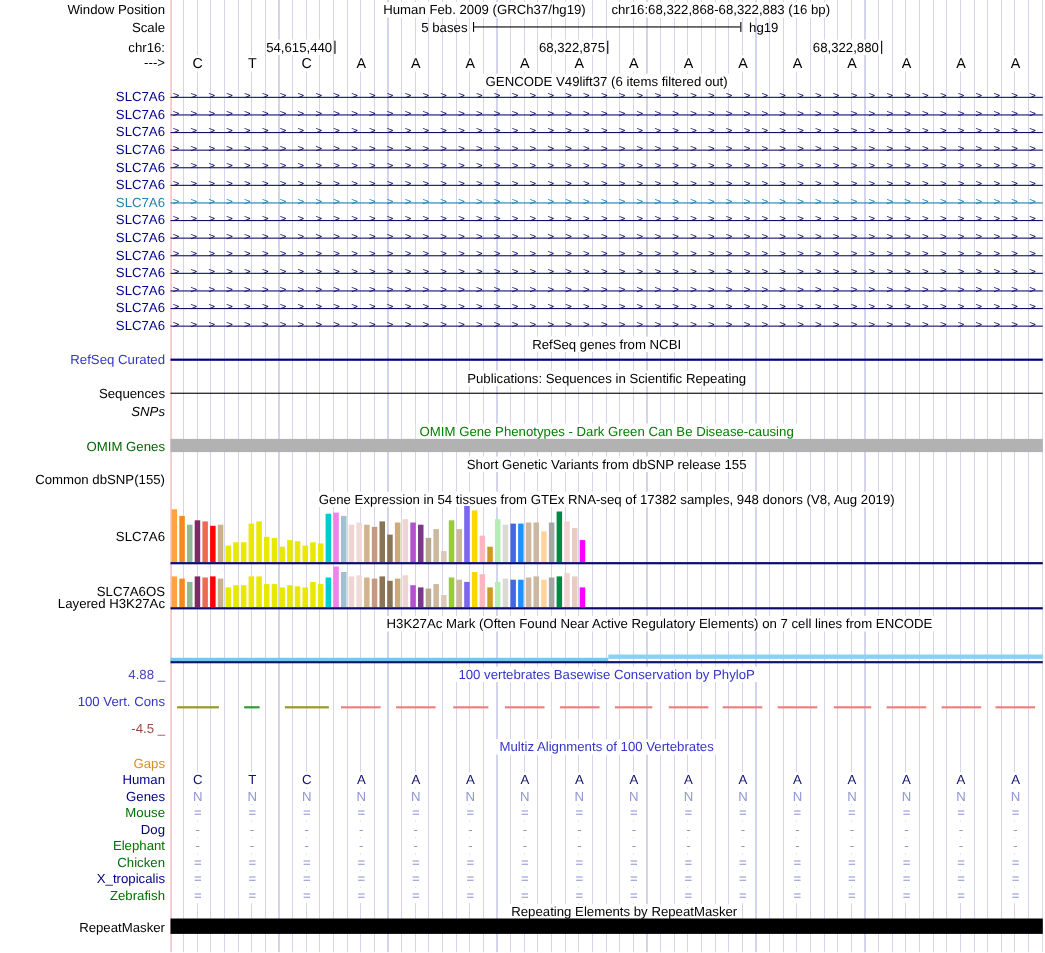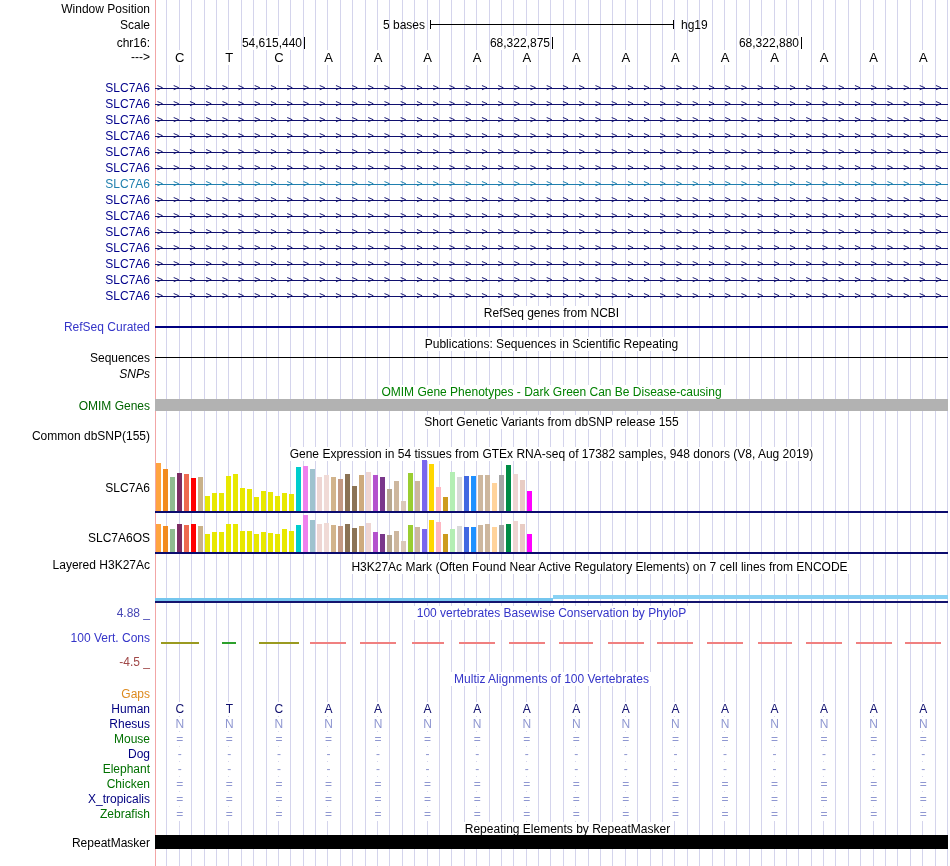--- a/index.html
+++ b/index.html
@@ -25,34 +25,39 @@
   .scalebar-mid{position:absolute;left:0;top:4px;width:100%;height:1px;background:#000;}
 </style>
 </head>
 <body>
 
 <div id="screen">
   <div id="grid" class="abs"></div>
   <div id="edge-line" class="abs"></div>
 
   <div class="abs lbl" style="top:2px;">Window Position</div>
+  <div class="abs ctitle" style="top:2px;">
+    <span>Human Feb. 2009 (GRCh37/hg19)</span>
+    <span style="margin-left:14px;">chr16:68,322,868-68,322,883 (16 bp)</span>
+  </div>
 
   <div class="abs lbl" style="top:18px;">Scale</div>
   <div class="abs" style="top:18px;left:355px;width:70px;text-align:right;">5 bases</div>
   <div class="abs scalebar" style="top:20px;left:430px;width:242px;">
       <div class="scalebar-mid"></div>
     </div>
   <div class="abs" style="top:18px;left:681px;">hg19</div>
 
   <div class="abs lbl" style="top:36px;">chr16:</div>
   <div id="ruler"></div>
 
   <div class="abs lbl" style="top:50px;">---&gt;</div>
   <div id="base-row"></div>
 
+  <div class="abs ctitle" style="top:67px;"><span>GENCODE V49lift37 (6 items filtered out)</span></div>
   <div id="gencode-rows">
       <div class="abs" style="top: 81px; right: 800px; text-align: right; color: rgb(0, 0, 139);">SLC7A6</div>
       <div class="abs" style="top: 88px; left: 155px; width: 793px; height: 1px; background: rgb(16, 16, 110);"></div>
       <div class="abs generow-arrows" style="top: 82px; left: 157px; width: 793px; color: rgb(16, 16, 110);">&gt;&gt;&gt;&gt;&gt;&gt;&gt;&gt;&gt;&gt;&gt;&gt;&gt;&gt;&gt;&gt;&gt;&gt;&gt;&gt;&gt;&gt;&gt;&gt;&gt;&gt;&gt;&gt;&gt;&gt;&gt;&gt;&gt;&gt;&gt;&gt;&gt;&gt;&gt;&gt;&gt;&gt;&gt;&gt;&gt;&gt;&gt;&gt;&gt;</div>
       <div class="abs" style="top: 97px; right: 800px; text-align: right; color: rgb(0, 0, 139);">SLC7A6</div>
       <div class="abs" style="top: 104px; left: 155px; width: 793px; height: 1px; background: rgb(16, 16, 110);"></div>
       <div class="abs generow-arrows" style="top: 98px; left: 157px; width: 793px; color: rgb(16, 16, 110);">&gt;&gt;&gt;&gt;&gt;&gt;&gt;&gt;&gt;&gt;&gt;&gt;&gt;&gt;&gt;&gt;&gt;&gt;&gt;&gt;&gt;&gt;&gt;&gt;&gt;&gt;&gt;&gt;&gt;&gt;&gt;&gt;&gt;&gt;&gt;&gt;&gt;&gt;&gt;&gt;&gt;&gt;&gt;&gt;&gt;&gt;&gt;&gt;&gt;</div>
       <div class="abs" style="top: 113px; right: 800px; text-align: right; color: rgb(0, 0, 139);">SLC7A6</div>
       <div class="abs" style="top: 120px; left: 155px; width: 793px; height: 1px; background: rgb(16, 16, 110);"></div>
       <div class="abs generow-arrows" style="top: 114px; left: 157px; width: 793px; color: rgb(16, 16, 110);">&gt;&gt;&gt;&gt;&gt;&gt;&gt;&gt;&gt;&gt;&gt;&gt;&gt;&gt;&gt;&gt;&gt;&gt;&gt;&gt;&gt;&gt;&gt;&gt;&gt;&gt;&gt;&gt;&gt;&gt;&gt;&gt;&gt;&gt;&gt;&gt;&gt;&gt;&gt;&gt;&gt;&gt;&gt;&gt;&gt;&gt;&gt;&gt;&gt;</div>
@@ -220,21 +225,21 @@
       <div class="abs" style="left: 492px; top: 527px; width: 5px; height: 25px; background: rgb(255, 211, 155);"></div>
       <div class="abs" style="left: 499px; top: 525px; width: 5px; height: 27px; background: rgb(166, 166, 166);"></div>
       <div class="abs" style="left: 506px; top: 524px; width: 5px; height: 28px; background: rgb(0, 139, 69);"></div>
       <div class="abs" style="left: 513px; top: 521px; width: 5px; height: 31px; background: rgb(238, 213, 210);"></div>
       <div class="abs" style="left: 520px; top: 524px; width: 5px; height: 28px; background: rgb(232, 204, 196);"></div>
       <div class="abs" style="left: 527px; top: 534px; width: 5px; height: 18px; background: rgb(255, 0, 255);"></div>
     </div>
   <div class="abs hline" style="top: 552px; height: 2px; background: rgb(11, 11, 110);" id="gtex-base-1"></div>
 
   <div class="abs ctitle" style="top:560px;margin-left:48px;"><span>H3K27Ac Mark (Often Found Near Active Regulatory Elements) on 7 cell lines from ENCODE</span></div>
-  <div class="abs lbl" style="top:558px;text-align:center;">Layered H3K27Ac</div>
+  <div class="abs lbl" style="top:542px;text-align:center;">Layered H3K27Ac</div>
   <div class="abs" style="top: 598px; left: 155px; width: 398px; height: 3px; background: rgb(116, 198, 238);" id="h3k-left"></div>
   <div class="abs" style="top: 595px; left: 553px; width: 395px; height: 4px; background: rgb(138, 210, 244);" id="h3k-right"></div>
   <div class="abs hline" style="top: 601px; height: 2px; background: rgb(20, 20, 110);" id="h3k-base"></div>
 
   <div class="abs ctitle blue" style="top:606px;"><span>100 vertebrates Basewise Conservation by PhyloP</span></div>
   <div class="abs lbl" style="top: 606px; color: rgb(70, 70, 180);" id="phylop-max">4.88 _</div>
   <div class="abs lbl blue" style="top:631px;">100 Vert. Cons</div>
   <div class="abs lbl" style="top: 655px; color: rgb(160, 72, 72);" id="phylop-min">-4.5 _</div>
   <div id="phylop-dashes">
       <div class="abs" style="top: 642px; left: 160.781px; width: 38px; height: 2px; background: rgb(154, 154, 32);"></div>
@@ -268,21 +273,21 @@
       <div class="abs msym" style="top: 702px; left: 477.156px; color: rgb(16, 16, 110);">A</div>
       <div class="abs msym" style="top: 702px; left: 526.719px; color: rgb(16, 16, 110);">A</div>
       <div class="abs msym" style="top: 702px; left: 576.281px; color: rgb(16, 16, 110);">A</div>
       <div class="abs msym" style="top: 702px; left: 625.844px; color: rgb(16, 16, 110);">A</div>
       <div class="abs msym" style="top: 702px; left: 675.406px; color: rgb(16, 16, 110);">A</div>
       <div class="abs msym" style="top: 702px; left: 724.969px; color: rgb(16, 16, 110);">A</div>
       <div class="abs msym" style="top: 702px; left: 774.531px; color: rgb(16, 16, 110);">A</div>
       <div class="abs msym" style="top: 702px; left: 824.094px; color: rgb(16, 16, 110);">A</div>
       <div class="abs msym" style="top: 702px; left: 873.656px; color: rgb(16, 16, 110);">A</div>
       <div class="abs msym" style="top: 702px; left: 923.219px; color: rgb(16, 16, 110);">A</div>
-      <div class="abs" style="top: 717px; right: 800px; text-align: right; color: rgb(0, 0, 128);">Rhesus</div>
+      <div class="abs" style="top: 717px; right: 800px; text-align: right; color: rgb(0, 0, 128);">Genes</div>
       <div class="abs msym" style="top: 717px; left: 179.781px; color: rgb(143, 151, 209);">N</div>
       <div class="abs msym" style="top: 717px; left: 229.344px; color: rgb(143, 151, 209);">N</div>
       <div class="abs msym" style="top: 717px; left: 278.906px; color: rgb(143, 151, 209);">N</div>
       <div class="abs msym" style="top: 717px; left: 328.469px; color: rgb(143, 151, 209);">N</div>
       <div class="abs msym" style="top: 717px; left: 378.031px; color: rgb(143, 151, 209);">N</div>
       <div class="abs msym" style="top: 717px; left: 427.594px; color: rgb(143, 151, 209);">N</div>
       <div class="abs msym" style="top: 717px; left: 477.156px; color: rgb(143, 151, 209);">N</div>
       <div class="abs msym" style="top: 717px; left: 526.719px; color: rgb(143, 151, 209);">N</div>
       <div class="abs msym" style="top: 717px; left: 576.281px; color: rgb(143, 151, 209);">N</div>
       <div class="abs msym" style="top: 717px; left: 625.844px; color: rgb(143, 151, 209);">N</div>

